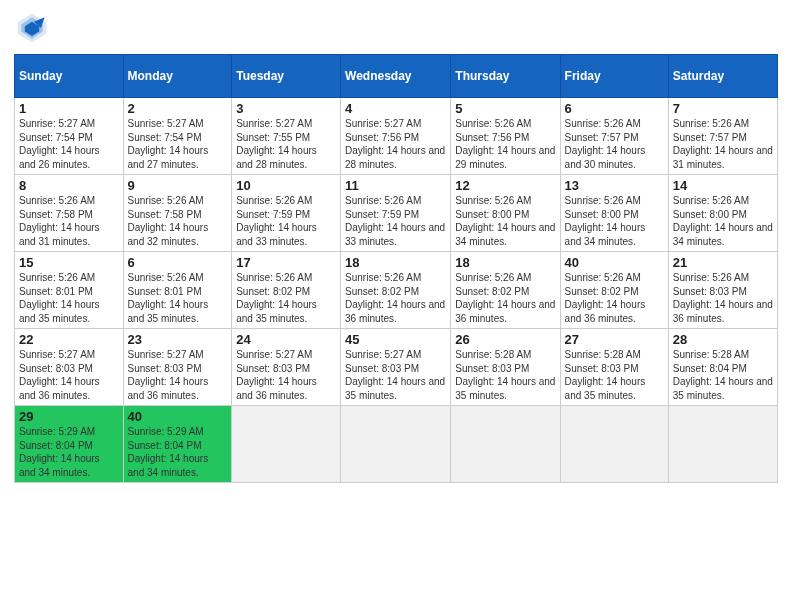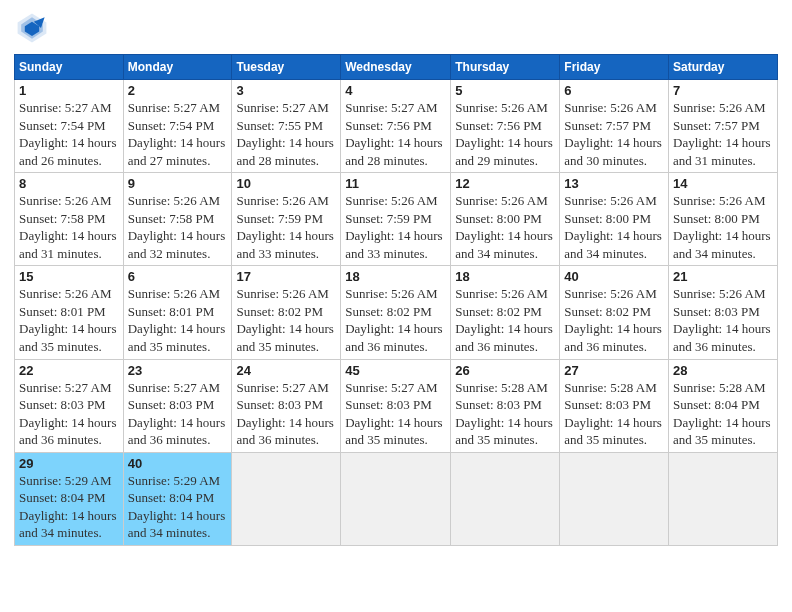--- a/index.html
+++ b/index.html
@@ -59,46 +59,45 @@
     .calendar {
       width: 100%;
       border-collapse: collapse;
       border: 1px solid #ccc;
     }
     .calendar th {
       background: #1565c0;
       color: #fff;
       font-size: 12px;
       font-weight: bold;
-      padding: 5px 4px;
+      padding: 14px 4px;
       text-align: left;
       border: 1px solid #1050a0;
     }
     .calendar td {
       border: 1px solid #ccc;
       vertical-align: top;
       padding: 3px 4px;
       width: 113px;
       background: #fff;
     }
     .calendar tr:last-child td {
-      background: #7dd3fc;
+      background: #22c55e;
     }
     .day-num {
       font-size: 13px;
       font-weight: bold;
       color: #222;
       display: block;
       margin-bottom: 1px;
     }
     .day-info {
-      font-size: 13px;
+      font-size: 10px;
       color: #333;
       line-height: 1.35;
-      font-family: Liberation Serif, serif;
     }
     .empty-cell {
       background: #f0f0f0 !important;
     }
   </style>
 </head>
 <body>
 
 <div class="container">
   <div class="header">

